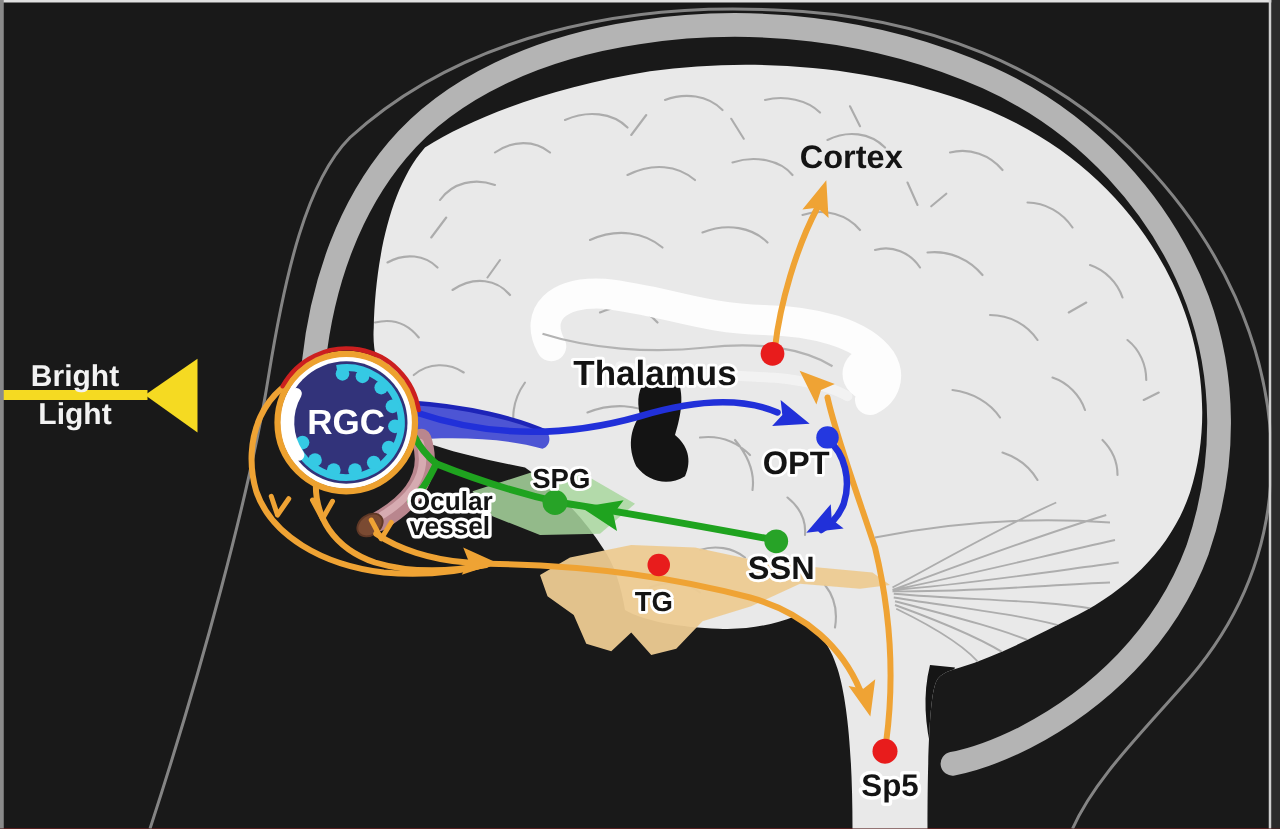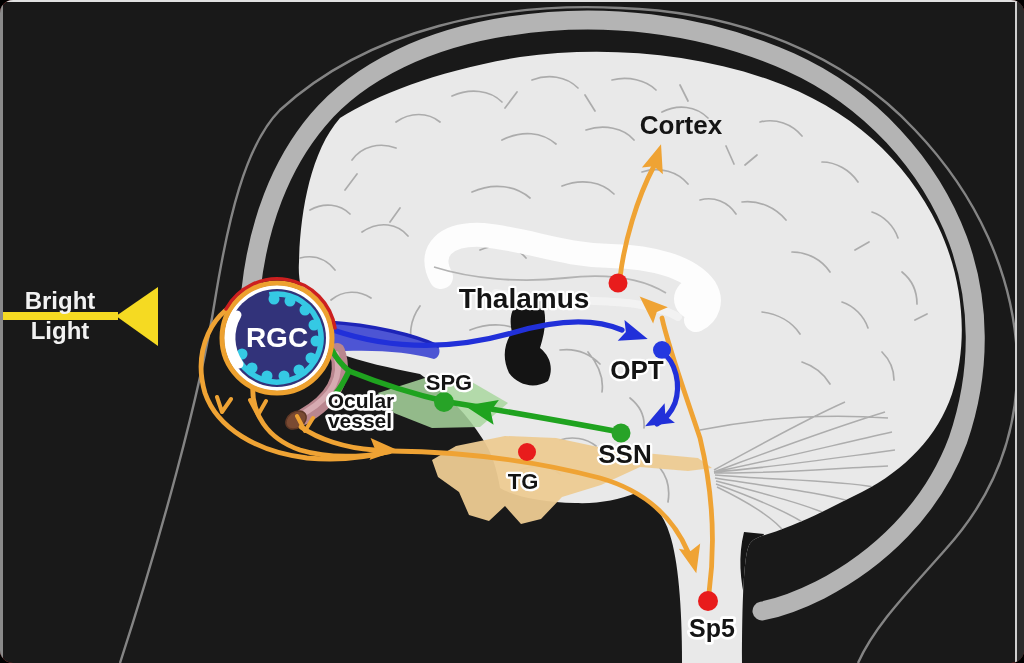--- a/index.html
+++ b/index.html
@@ -1,20 +1,19 @@
 <!DOCTYPE html>
 <html><head>
 <meta charset="utf-8">
 <style>
   html,body{margin:0;padding:0;background:#000;}
   .stage{
     position:relative;width:1024px;height:663px;overflow:hidden;
     background:#ef4444;
     font-family:"Liberation Sans", sans-serif;
-    border-radius:13px;
   }
   svg{position:absolute;left:0;top:0;display:block;}
   text{font-family:"Liberation Sans", sans-serif;}
   .lbl{font-weight:bold;fill:#141414;}
   .halo{stroke:#ffffff;stroke-width:4.5px;paint-order:stroke;stroke-linejoin:round;}
   .halo-heavy{stroke:#ffffff;stroke-width:5.5px;paint-order:stroke;stroke-linejoin:round;}
   .lbl-white{font-weight:bold;fill:#ffffff;}
 </style>
 </head>
 <body>

